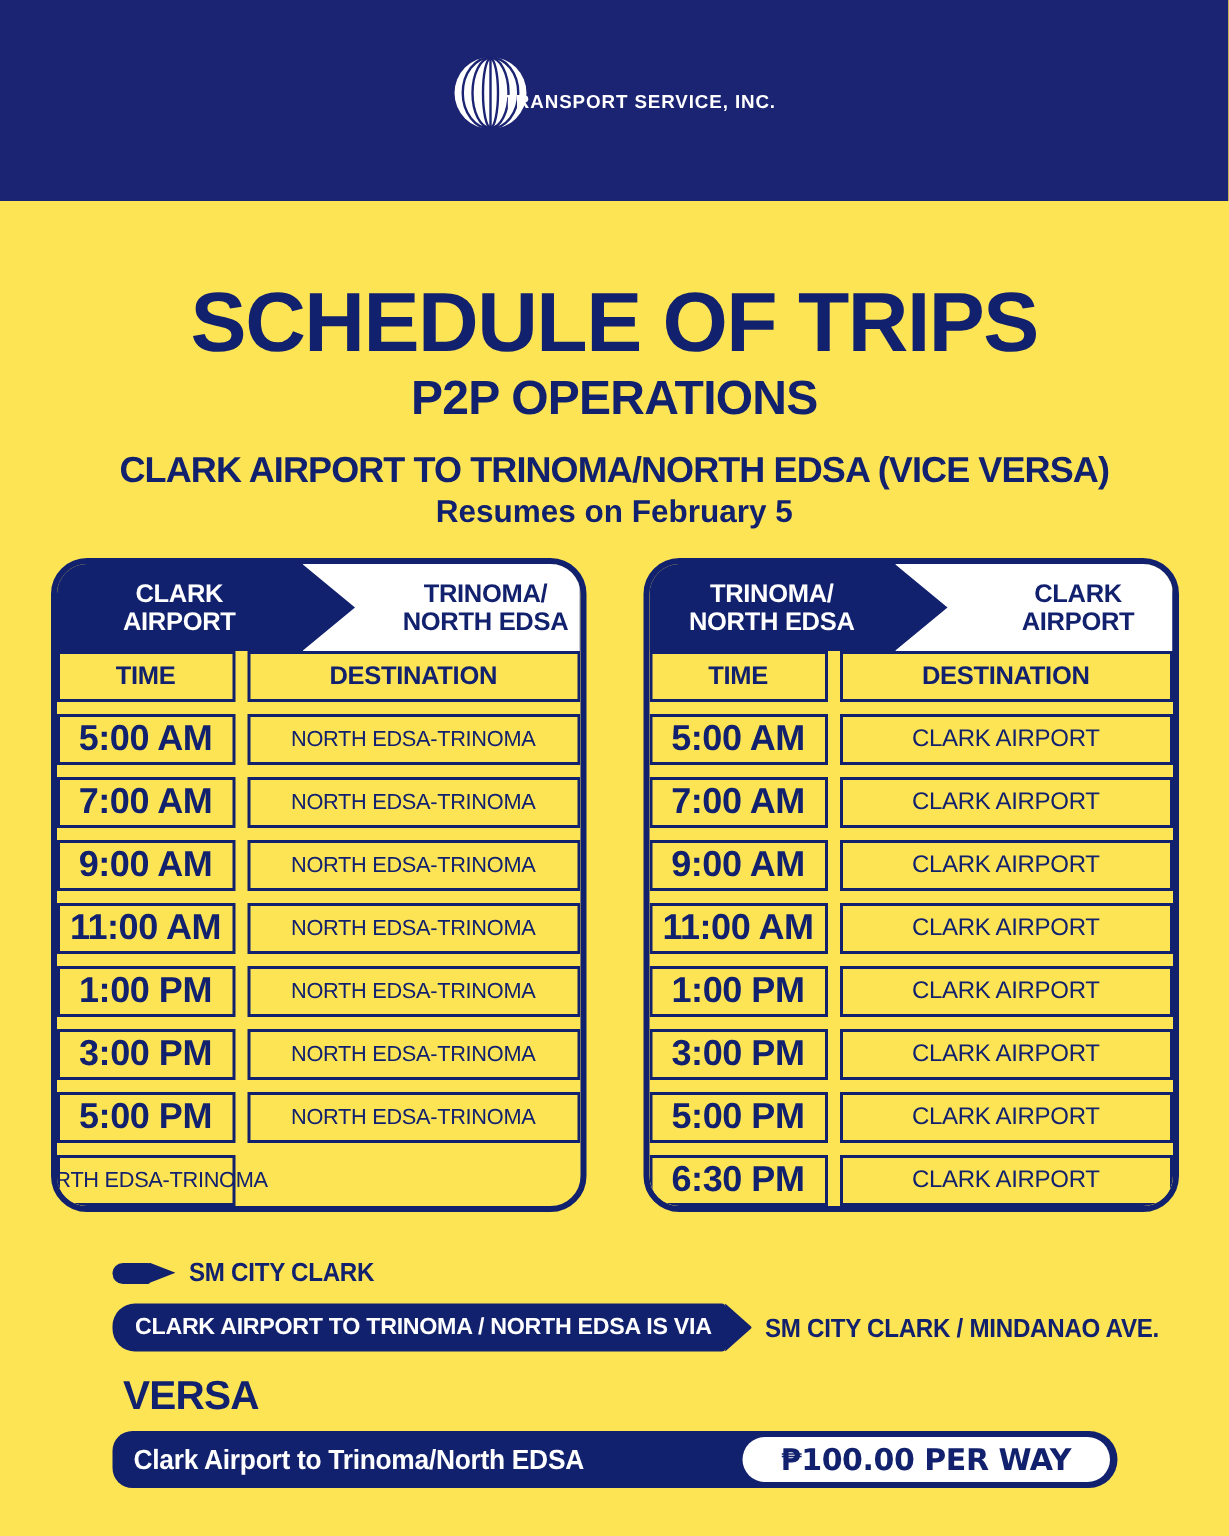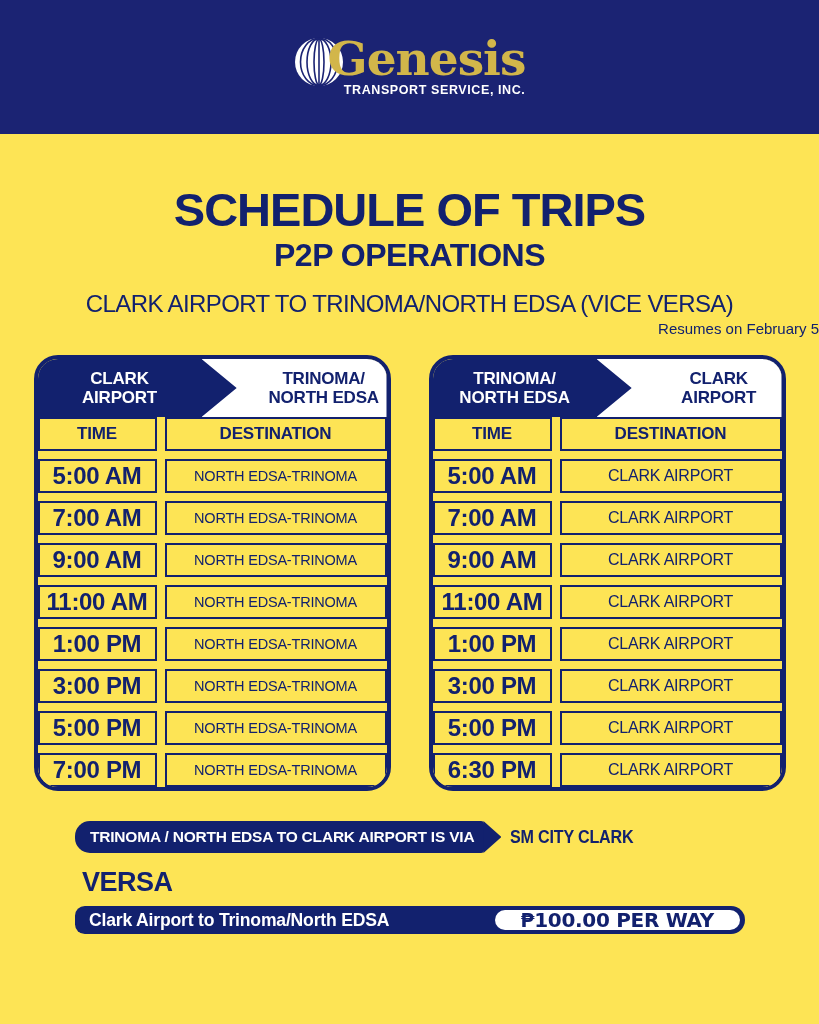--- a/index.html
+++ b/index.html
@@ -42,44 +42,45 @@
     font-size: 12.5px;
     font-weight: bold;
     letter-spacing: 0.6px;
     margin-top: 1px;
   }
   
   .t-main {
     margin-top: 48px;
     text-align: center;
     color: var(--navy);
-    font-size: 47px;
+    font-size: 56px;
     font-weight: bold;
     letter-spacing: -1px;
   }
   .t-sub {
     text-align: center;
     color: var(--navy);
     font-size: 32px;
     font-weight: bold;
     letter-spacing: -0.5px;
   }
   .t-route {
     margin-top: 16px;
     text-align: center;
     color: var(--navy);
     font-size: 24px;
-    font-weight: normal;
+    font-weight: bold;
     letter-spacing: -0.6px;
   }
   .t-note {
     margin-top: 2px;
-    text-align: right;
-    color: var(--navy);
-    font-size: 15px;
+    text-align: center;
+    color: var(--navy);
+    font-size: 21px;
+    font-weight: bold;
   }
   
   .tables-wrap {
     display: flex;
     justify-content: center;
     gap: 38px;
     margin-top: 18px;
   }
   .card {
     width: 357px;
@@ -157,21 +158,21 @@
   .fare-h {
     margin: 14px 0 8px 82px;
     color: var(--navy);
     font-size: 27px;
     font-weight: bold;
     letter-spacing: -0.5px;
   }
   .fare-bar {
     margin-left: 75px;
     width: 670px;
-    height: 28px;
+    height: 38px;
     background: var(--navy);
     border-radius: 14px 20px 20px 14px;
     position: relative;
     display: flex;
     align-items: center;
   }
   .fare-route {
     color: var(--white);
     font-size: 18.5px;
     font-weight: bold;
@@ -206,21 +207,20 @@
         <circle cx="25" cy="25" r="24" fill="#FFFFFF"></circle>
         <g stroke="#1B2373" fill="none" stroke-width="1.6">
           <ellipse cx="25" cy="25" rx="5" ry="23"></ellipse>
           <ellipse cx="25" cy="25" rx="12" ry="23.4"></ellipse>
           <ellipse cx="25" cy="25" rx="18.5" ry="23.7"></ellipse>
           <line x1="25" y1="1.5" x2="25" y2="48.5"></line>
         </g>
       </svg>
     </span>
     <span class="logo-text-wrap">
-      <span class="gname">Genesis</span>
       <span class="gtag">TRANSPORT SERVICE, INC.</span>
     </span>
   </div>
 </div>
 
 <div class="t-main">SCHEDULE OF TRIPS</div>
 <div class="t-sub">P2P OPERATIONS</div>
 <div class="t-route">CLARK AIRPORT TO TRINOMA/NORTH EDSA (VICE VERSA)</div>
 <div class="t-note">Resumes on February 5</div>
 
@@ -247,21 +247,20 @@
       <div class="cell time">9:00 AM</div>
       <div class="cell dest">NORTH EDSA-TRINOMA</div>
       <div class="cell time">11:00 AM</div>
       <div class="cell dest">NORTH EDSA-TRINOMA</div>
       <div class="cell time">1:00 PM</div>
       <div class="cell dest">NORTH EDSA-TRINOMA</div>
       <div class="cell time">3:00 PM</div>
       <div class="cell dest">NORTH EDSA-TRINOMA</div>
       <div class="cell time">5:00 PM</div>
       <div class="cell dest">NORTH EDSA-TRINOMA</div>
-      <div class="cell time">7:00 PM</div>
       <div class="cell dest">NORTH EDSA-TRINOMA</div>
     </div>
   </div>
 
   <div class="card">
     <div class="card-hdr">
       <div class="hdr-left">
         <span>TRINOMA/</span>
         <span>NORTH EDSA</span>
       </div>
@@ -290,24 +289,30 @@
       <div class="cell time">6:30 PM</div>
       <div class="cell dest-big dest">CLARK AIRPORT</div>
     </div>
   </div>
 
 </div>
 
 <div class="via-section">
   <div class="via-row">
     <span class="via-pill">
-      <span>TRINOMA / NORTH EDSA TO CLARK AIRPORT IS VIA</span>
       <span class="via-arrow"></span>
     </span>
     <span class="via-value">SM CITY CLARK</span>
+  </div>
+  <div class="via-row">
+    <span class="via-pill">
+      <span>CLARK AIRPORT TO TRINOMA / NORTH EDSA IS VIA</span>
+      <span class="via-arrow"></span>
+    </span>
+    <span class="via-value">SM CITY CLARK / MINDANAO AVE.</span>
   </div>
 </div>
 
 <div class="fare-h">VERSA</div>
 <div class="fare-bar">
   <span class="fare-route">Clark Airport to Trinoma/North EDSA</span>
   <span class="fare-pill">₱100.00 PER WAY</span>
 </div>
 
 </body></html>

